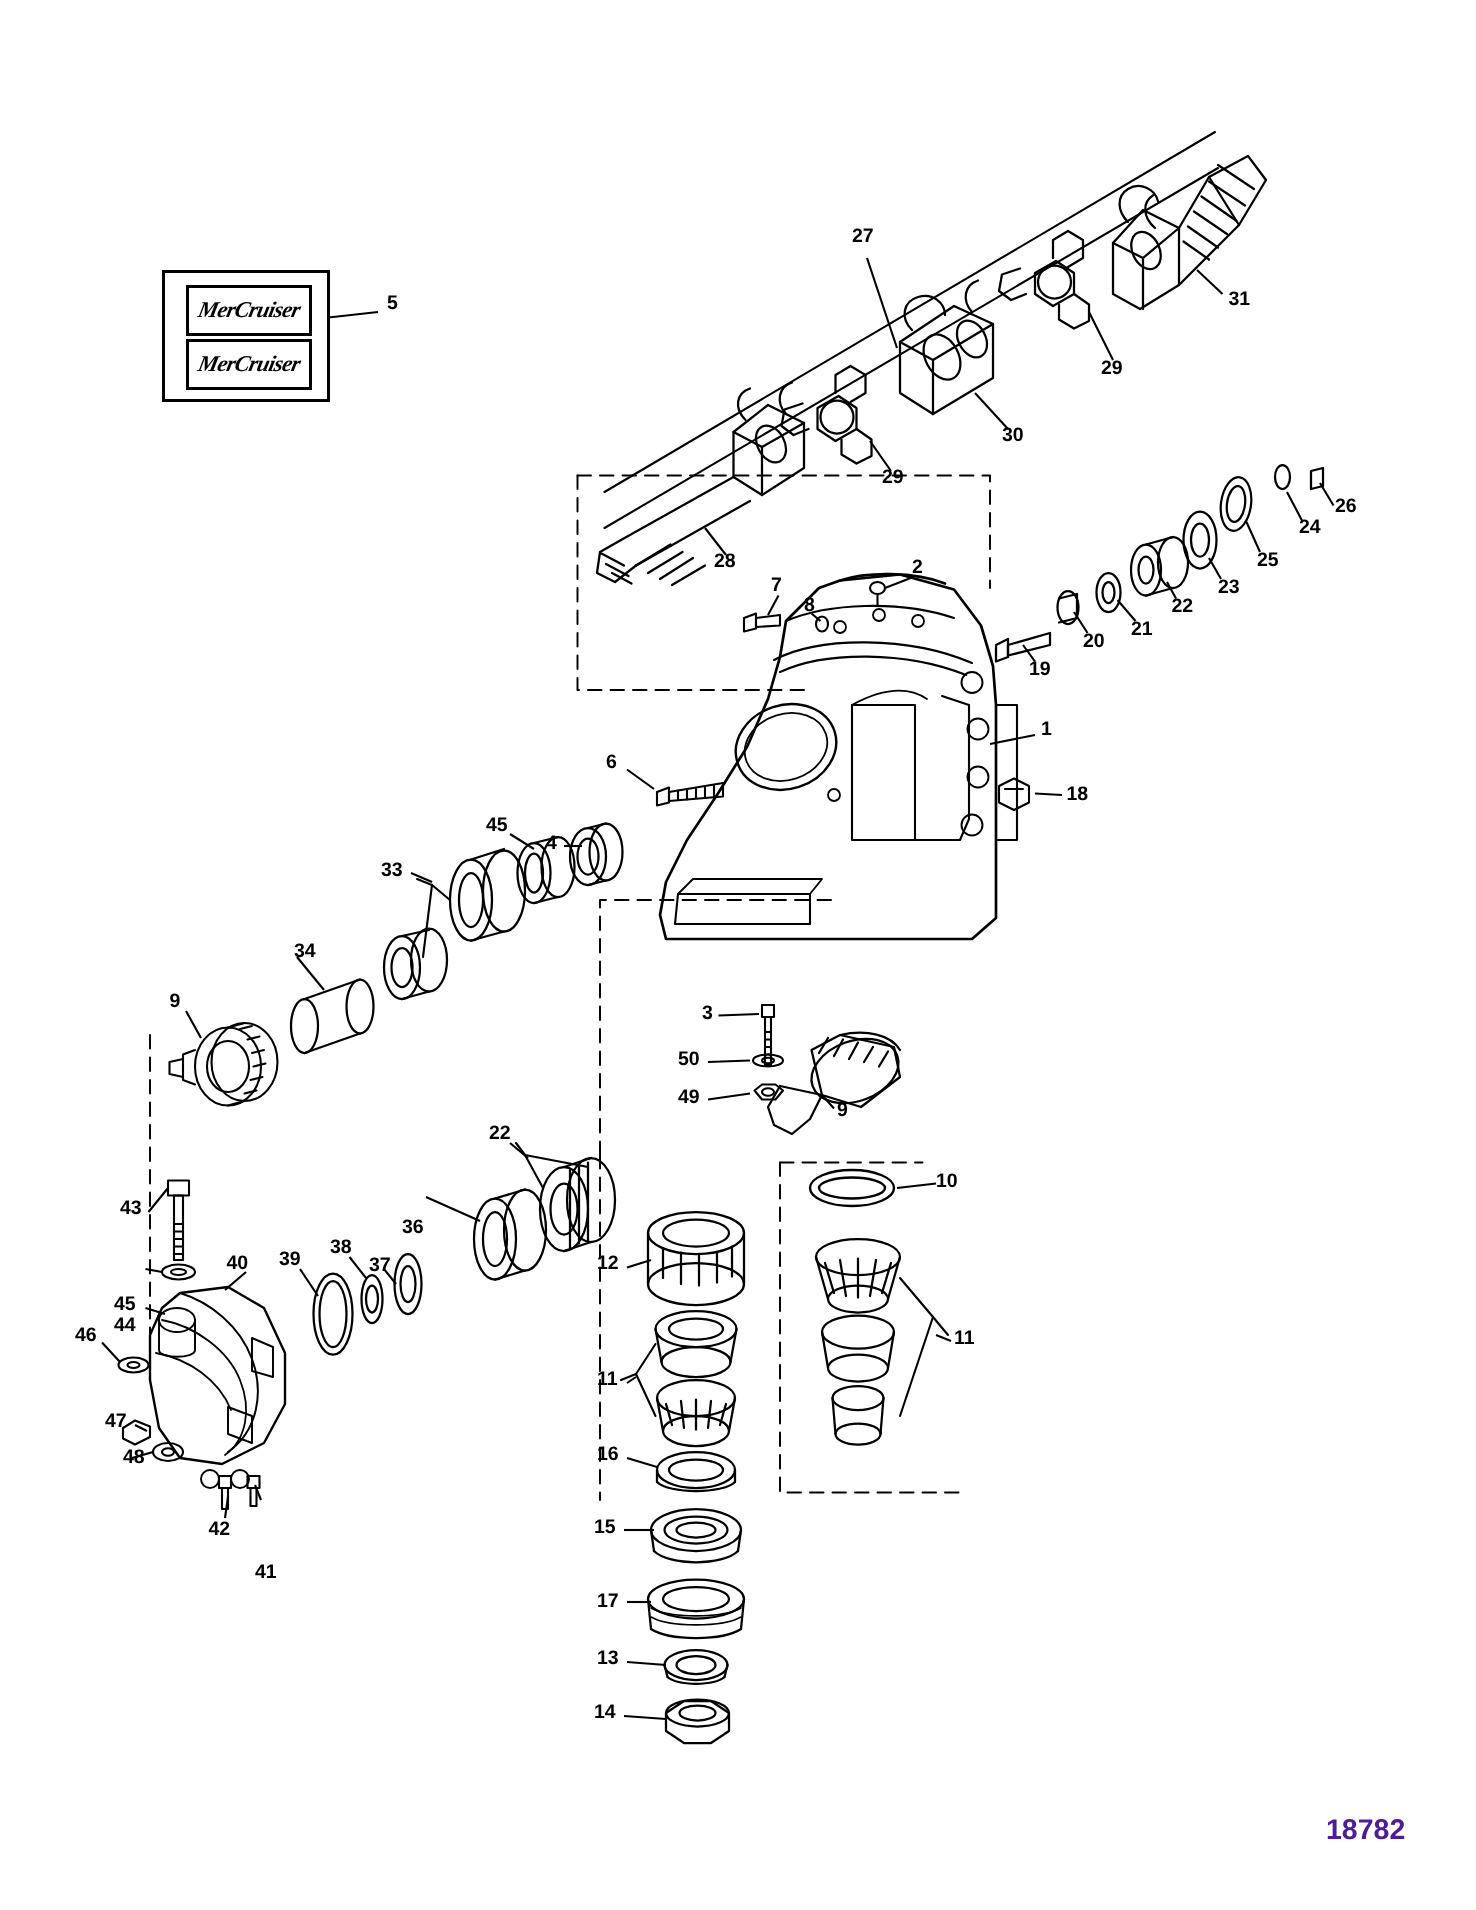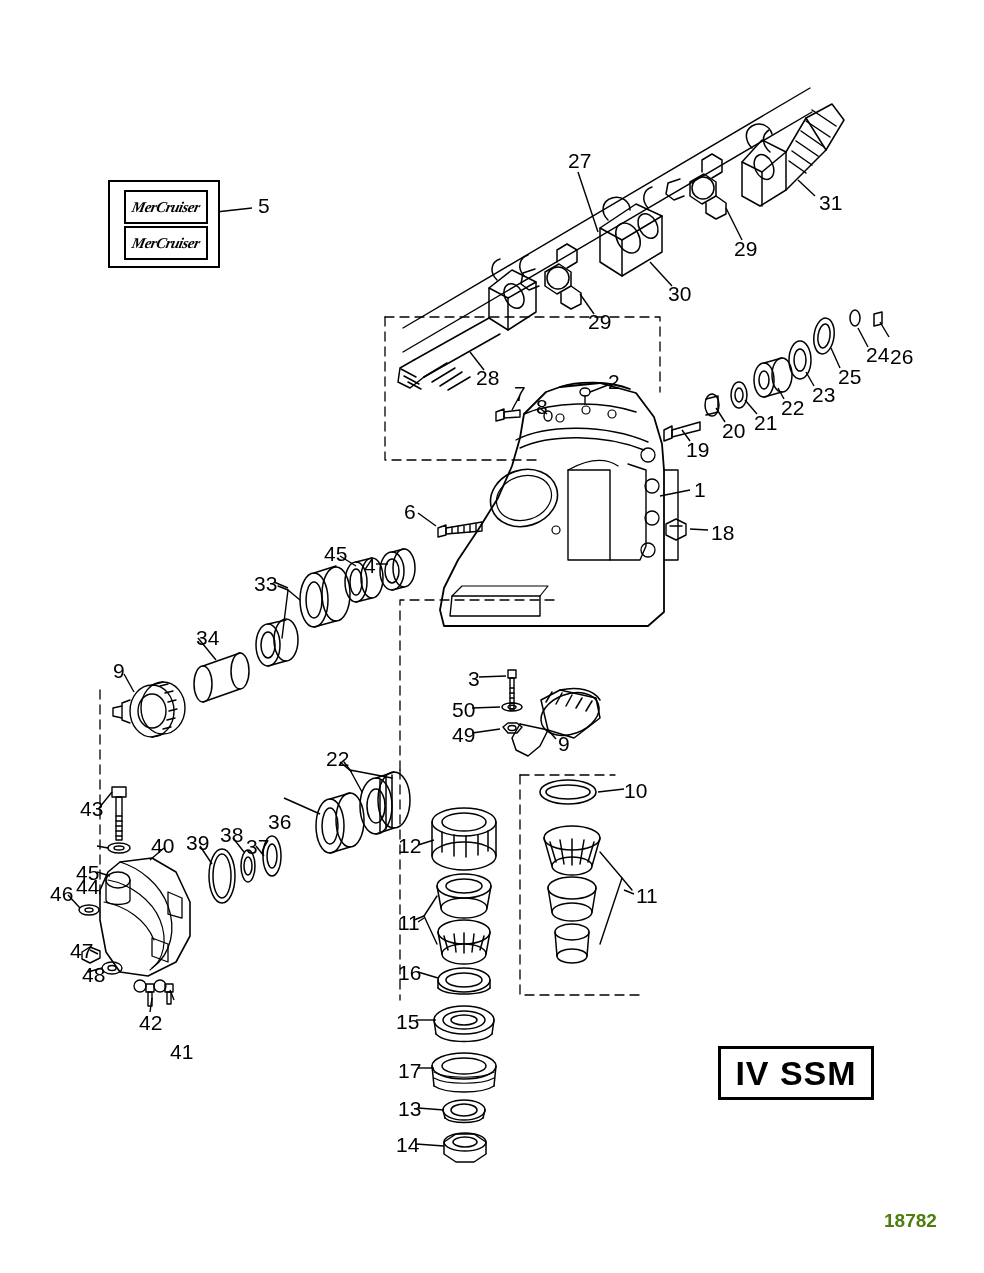--- a/index.html
+++ b/index.html
@@ -13,22 +13,22 @@
   #page {
     position: relative;
     width: 984px;
     height: 1273px;
     background: #ffffff;
     overflow: hidden;
   }
   .callout {
     position: absolute;
     font-family: "Liberation Sans", sans-serif;
-    font-size: 21px;
-    font-weight: normal;
+    font-size: 13px;
+    font-weight: bold;
     color: #000000;
     white-space: nowrap;
     line-height: 1;
   }
   .title-box {
     position: absolute;
     border: 3px solid #000000;
     display: flex;
     align-items: center;
     justify-content: center;
@@ -39,21 +39,21 @@
     font-size: 34px;
     font-weight: bold;
     letter-spacing: 1px;
     color: #000000;
   }
   .drawing-id {
     position: absolute;
     font-family: "Liberation Sans", sans-serif;
     font-size: 19px;
     font-weight: bold;
-    color: #4d7c0f;
+    color: #4c1d95;
   }
   .decal-box {
     position: absolute;
     border: 2px solid #000000;
     background: #ffffff;
   }
   .decal-inner {
     position: absolute;
     border: 2px solid #000000;
     background: #ffffff;
@@ -521,21 +521,21 @@
     </div>
   </div>
 
   <div class="callout" style="left:258px; top:195px;">5</div>
   <div class="callout" style="left:568px; top:150px;">27</div>
   <div class="callout" style="left:819px; top:192px;">31</div>
   <div class="callout" style="left:734px; top:238px;">29</div>
   <div class="callout" style="left:668px; top:283px;">30</div>
   <div class="callout" style="left:588px; top:311px;">29</div>
   <div class="callout" style="left:476px; top:367px;">28</div>
-  <div class="callout" style="left:890px; top:330px;margin-top:16px;">26</div>
+  <div class="callout" style="left:890px; top:330px;">26</div>
   <div class="callout" style="left:866px; top:344px;">24</div>
   <div class="callout" style="left:838px; top:366px;">25</div>
   <div class="callout" style="left:812px; top:384px;">23</div>
   <div class="callout" style="left:781px; top:397px;">22</div>
   <div class="callout" style="left:754px; top:412px;">21</div>
   <div class="callout" style="left:722px; top:420px;">20</div>
   <div class="callout" style="left:686px; top:439px;">19</div>
   <div class="callout" style="left:608px; top:371px;">2</div>
   <div class="callout" style="left:514px; top:383px;">7</div>
   <div class="callout" style="left:536px; top:396px;">8</div>
@@ -568,19 +568,16 @@
   <div class="callout" style="left:139px; top:1012px;">42</div>
   <div class="callout" style="left:398px; top:835px;">12</div>
   <div class="callout" style="left:398px; top:912px;">11</div>
   <div class="callout" style="left:636px; top:885px;">11</div>
   <div class="callout" style="left:398px; top:962px;">16</div>
   <div class="callout" style="left:396px; top:1011px;">15</div>
   <div class="callout" style="left:398px; top:1060px;">17</div>
   <div class="callout" style="left:398px; top:1098px;">13</div>
   <div class="callout" style="left:396px; top:1134px;">14</div>
 
-  <div class="title-box" style="left:718px; top:1046px; width:150px; height:48px;">
-    <span>IV SSM</span>
-  </div>
 
   <div class="drawing-id" style="left:884px; top:1210px;">18782</div>
 
 </div>
 
 </body></html>

